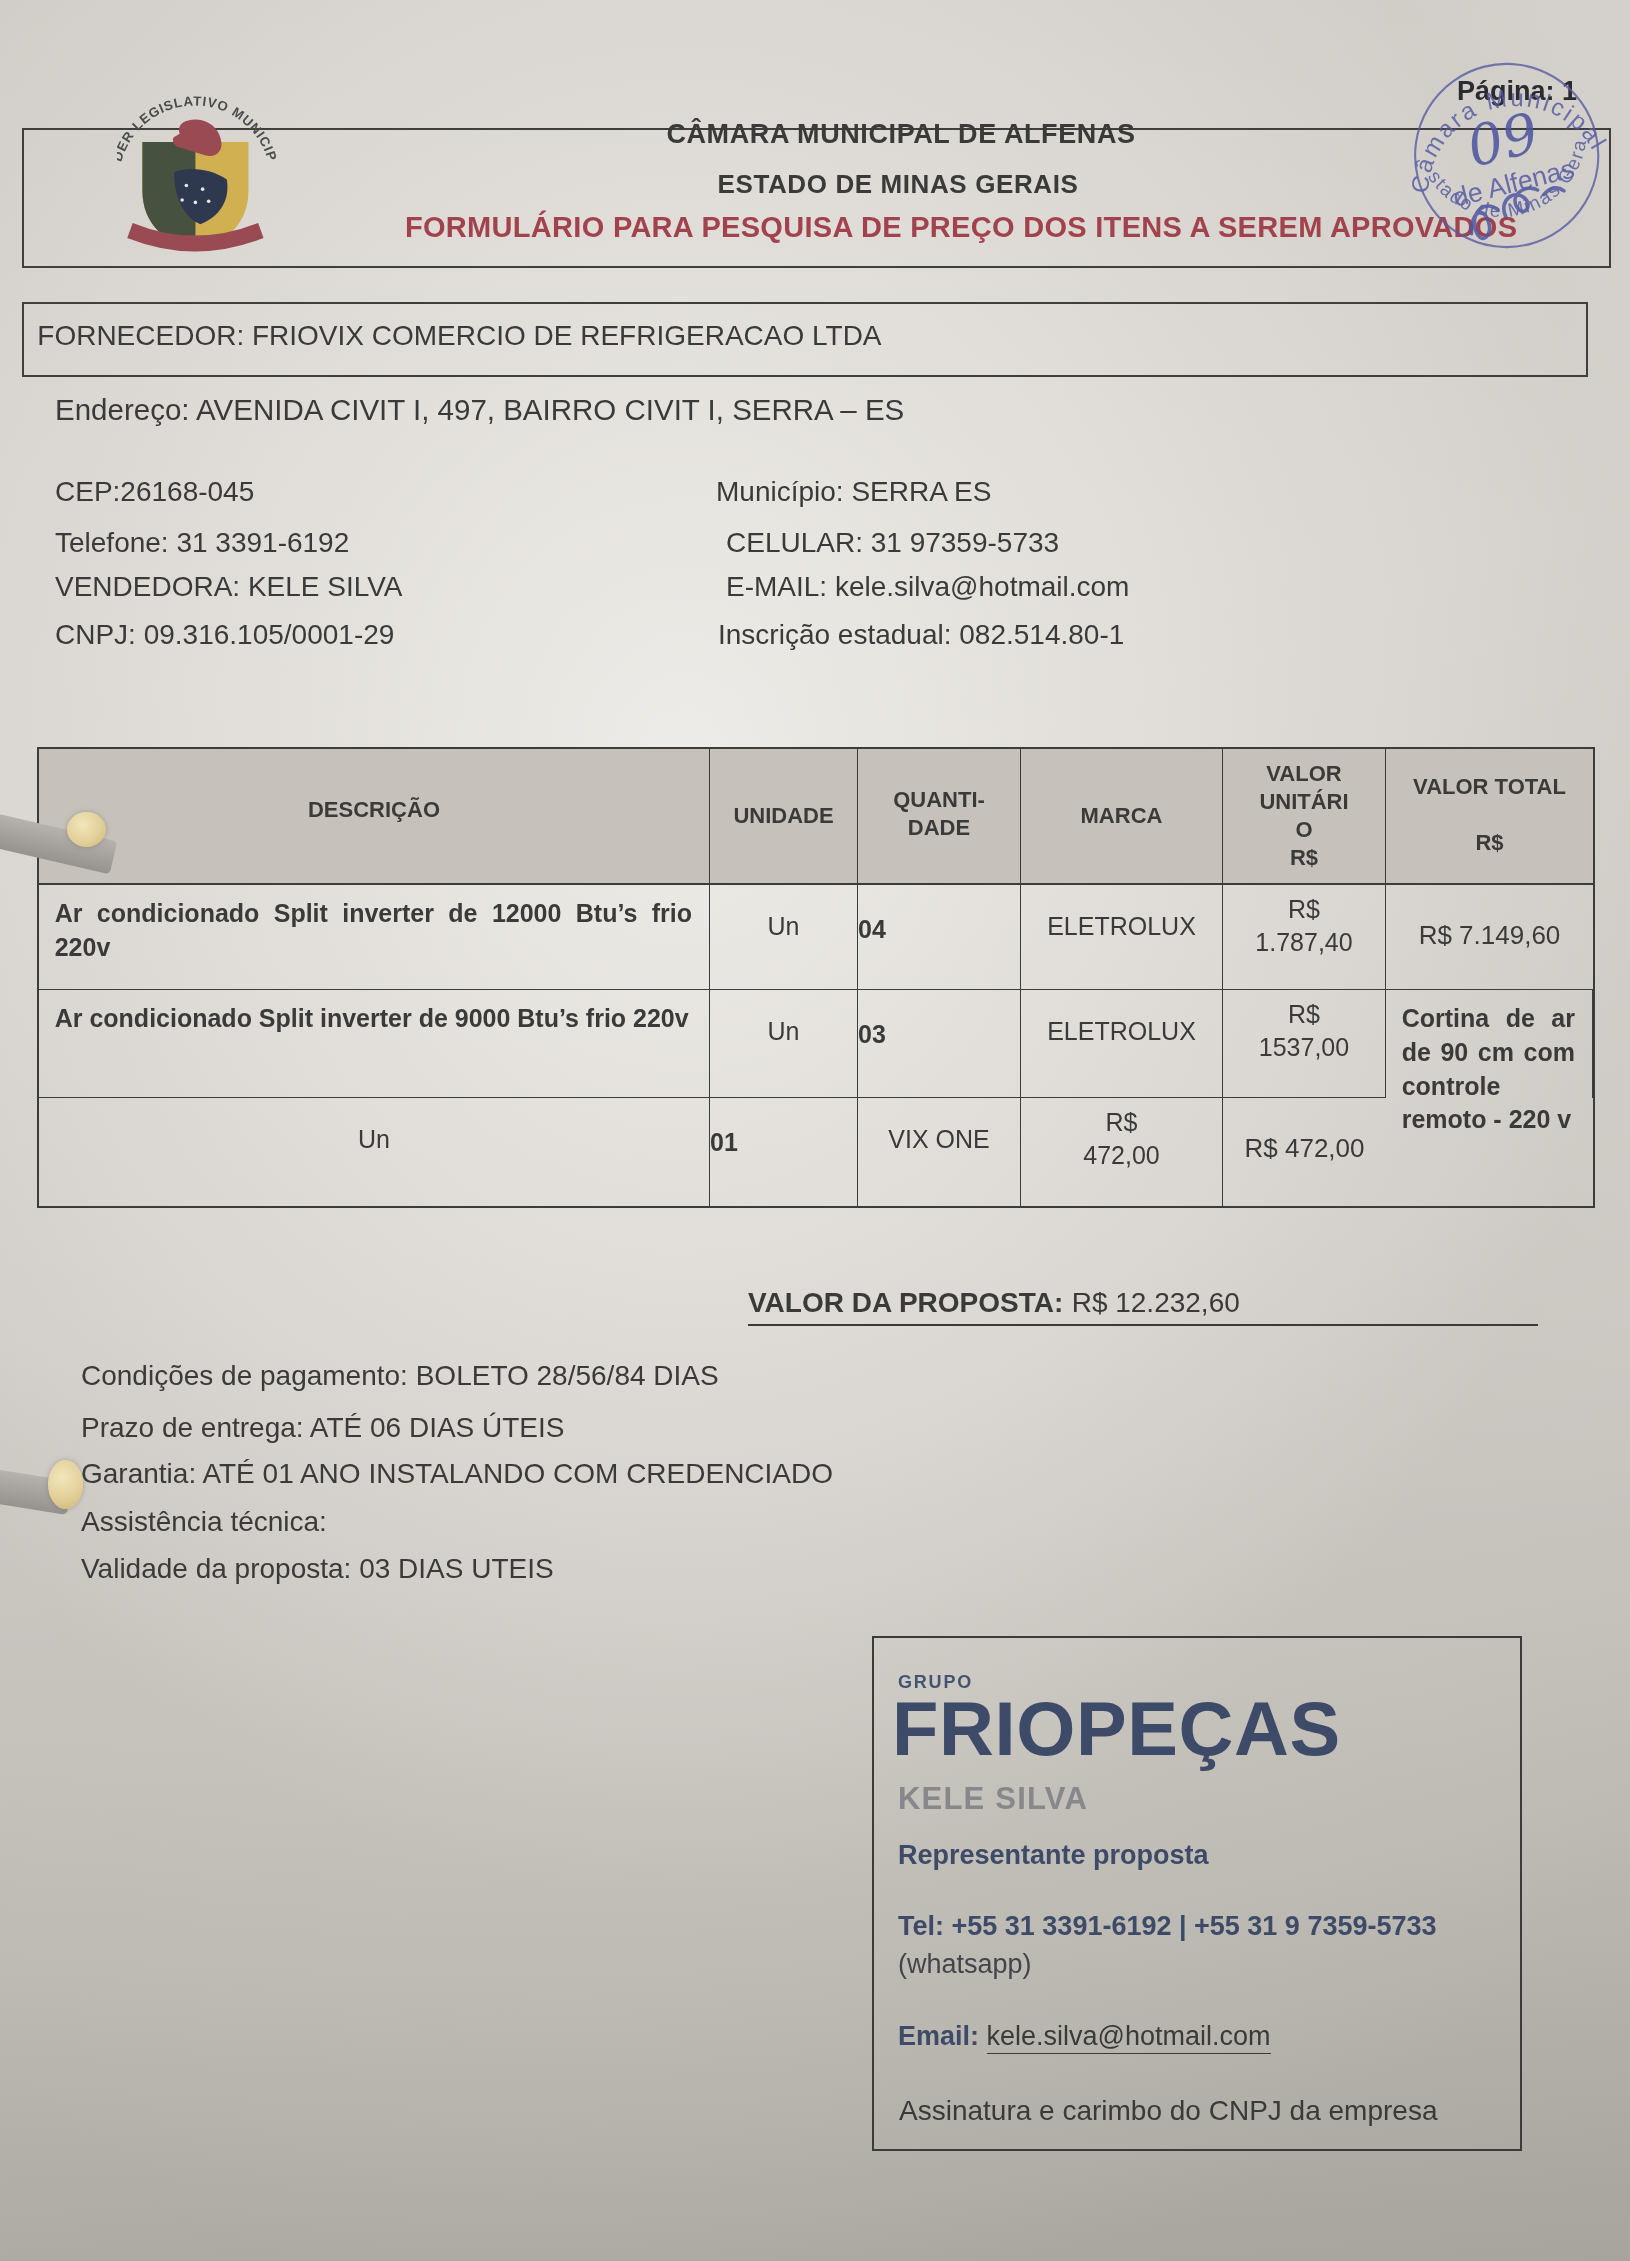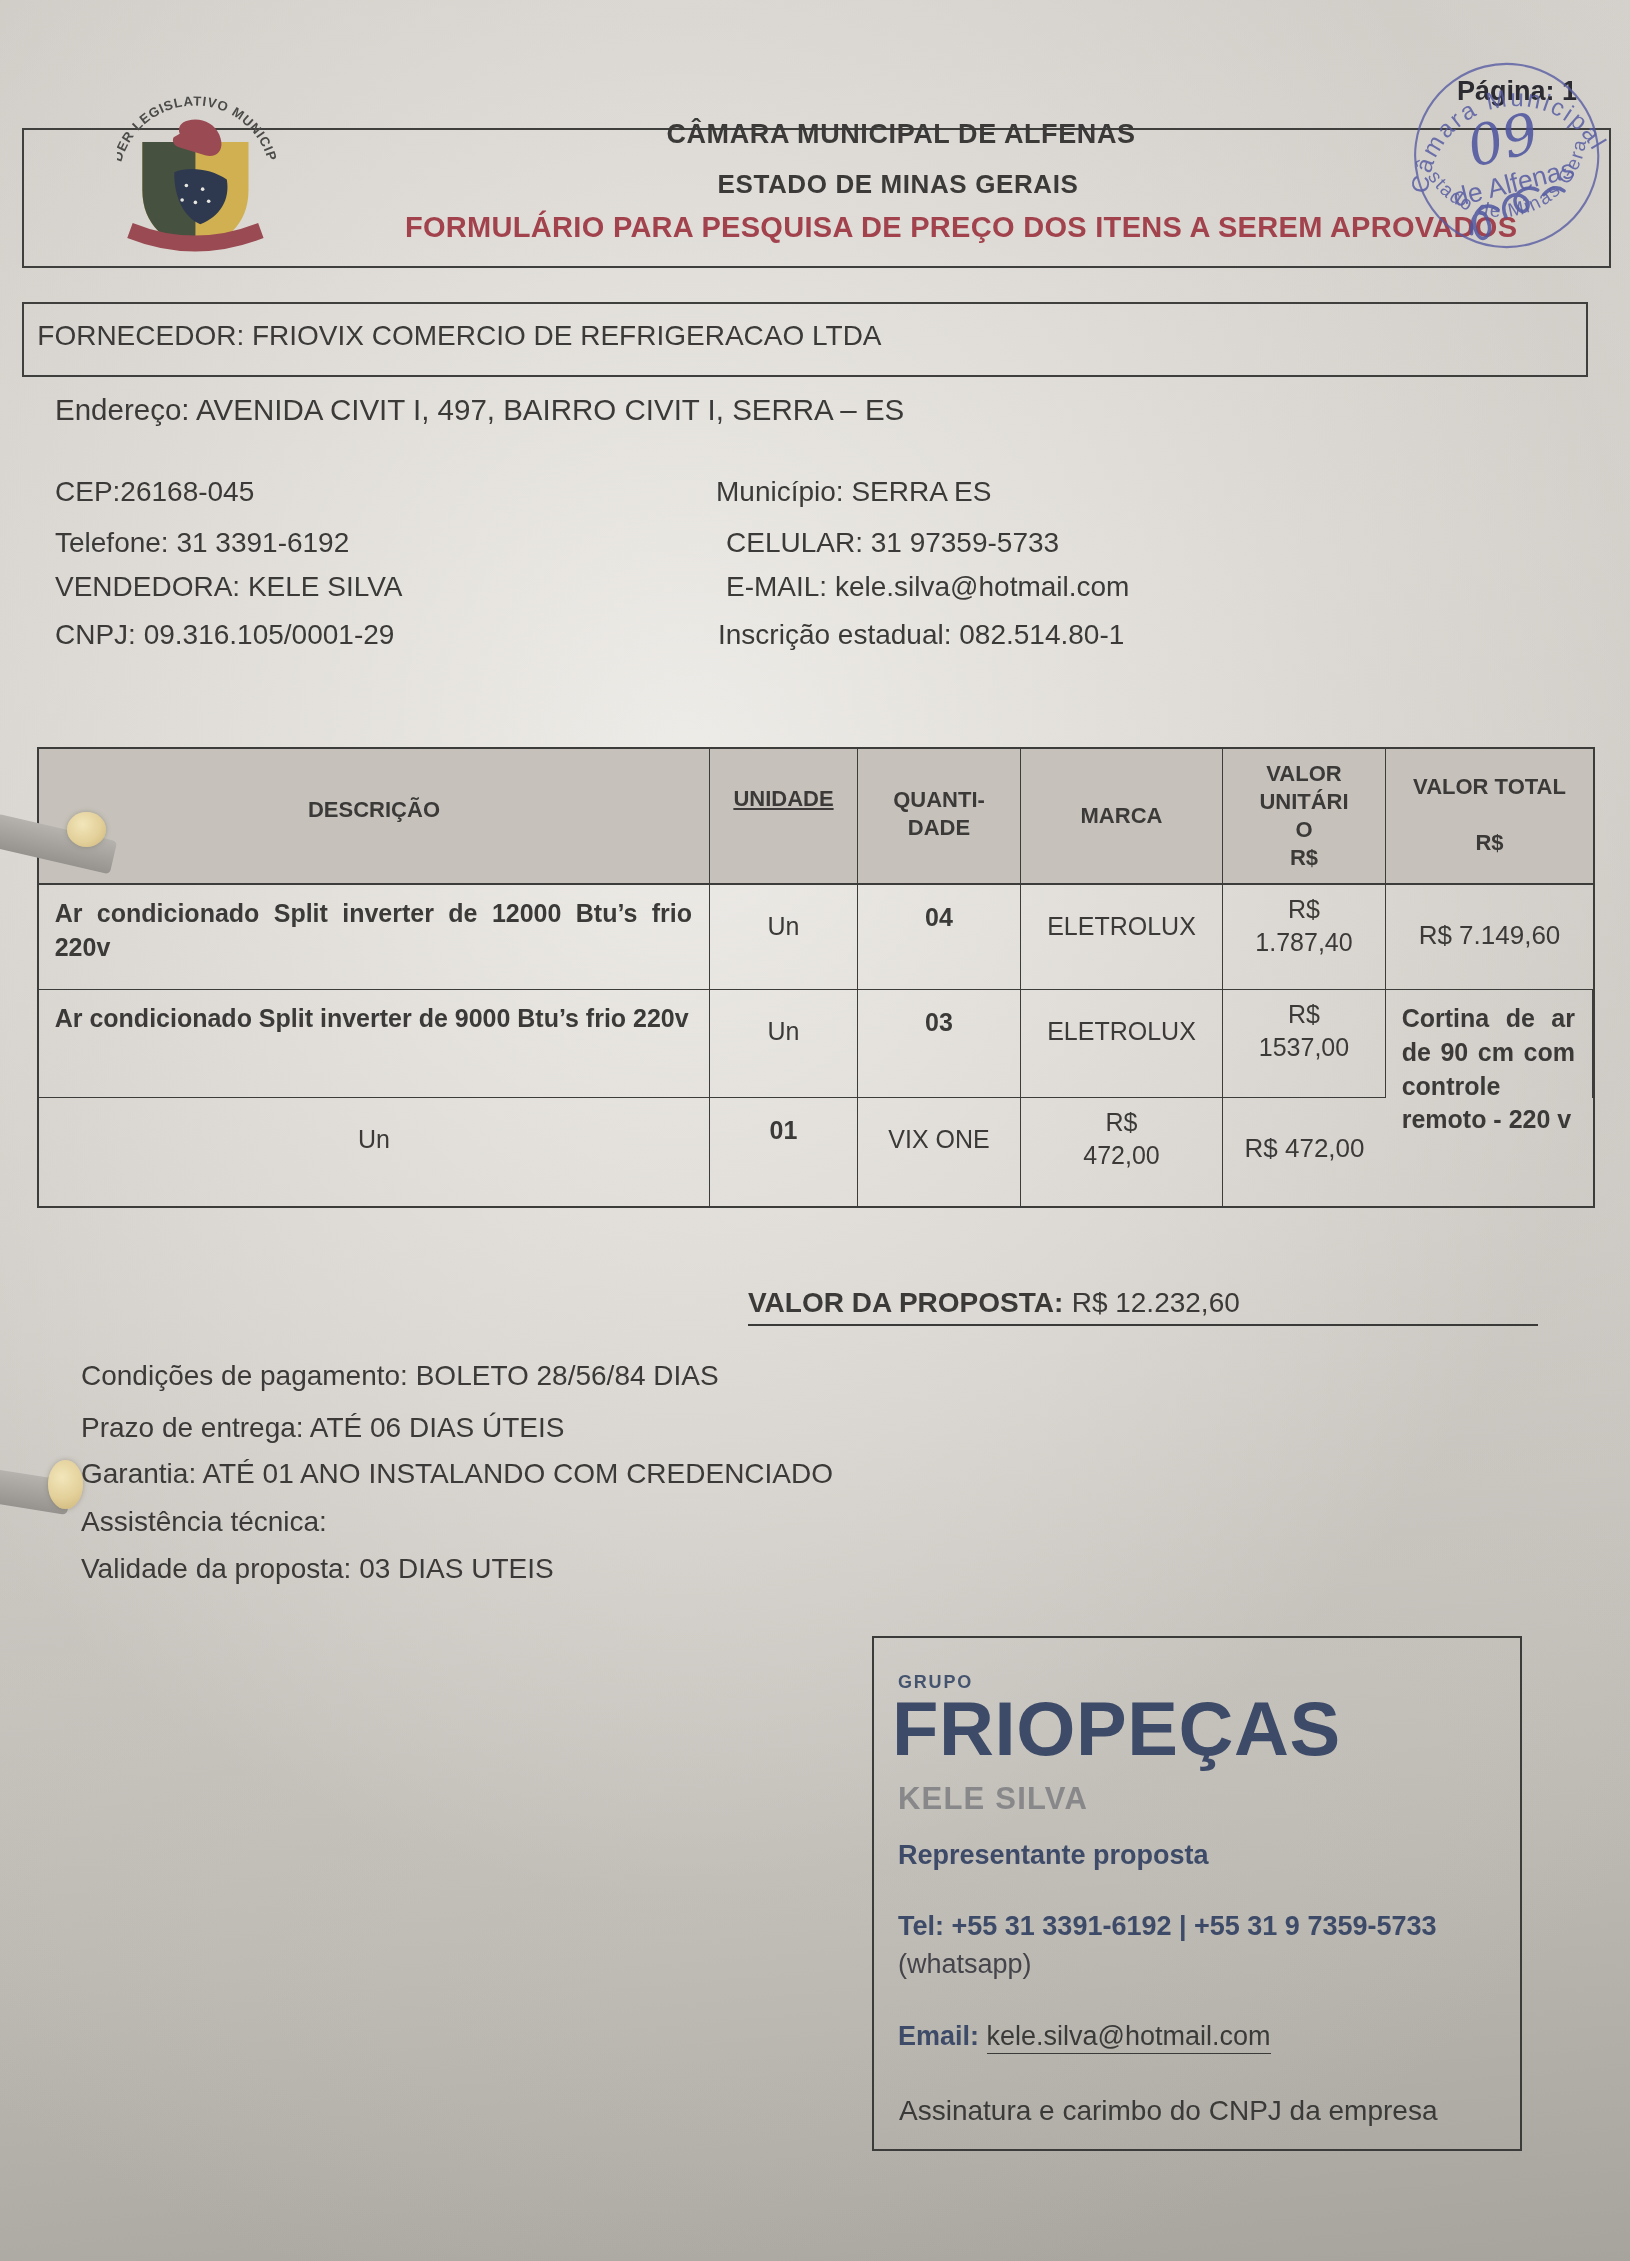--- a/index.html
+++ b/index.html
@@ -29,21 +29,21 @@
     grid-template-rows:136px 105px 108px 108px;
     border:2.4px solid #3c3c3a;
   }
   .cell{border-right:1.8px solid #3c3c3a;border-bottom:1.8px solid #3c3c3a;box-sizing:border-box;}
   .cell.last{border-right:none;}
   .cell.bottomrow{border-bottom:none;}
   .hcell{background:#c6c2bb;font-size:22px;font-weight:700;text-align:center;
          white-space:pre-line;line-height:1.28;padding-top:15.7px;border-bottom:2.4px solid #3c3c3a;}
   .desc{font-size:25px;font-weight:700;text-align:justify;padding:12px 17px 0 15.7px;line-height:1.35;}
   .cuni{font-size:25px;text-align:center;padding-top:26.5px;}
-  .cqty{font-size:25px;font-weight:700;text-align:center;padding-top:18px;}
+  .cqty{font-size:25px;font-weight:700;padding-top:30px;}
   .cmarca{font-size:25px;text-align:center;padding-top:26.5px;}
   .cvu{font-size:25px;text-align:center;white-space:pre-line;line-height:1.3;padding-top:8.4px;}
   .cvt{font-size:26px;text-align:center;padding-top:24px;margin-top:11px;}
   
   .total{font-size:28px;}
   .total b{font-weight:700;}
   .totline{position:absolute;left:748px;top:1324px;width:790px;height:2.4px;background:#3a3a38;}
   
   .cond{font-size:28px;}
   
@@ -131,21 +131,21 @@
   <div class="t bigline" style="left:55px;top:527px;">Telefone:  31 3391-6192</div>
   <div class="t bigline" style="left:55px;top:571px;">VENDEDORA: KELE SILVA</div>
   <div class="t bigline" style="left:55px;top:619px;">CNPJ: 09.316.105/0001-29</div>
   <div class="t bigline" style="left:716px;top:476px;">Município: SERRA ES</div>
   <div class="t bigline" style="left:726px;top:527px;">CELULAR: 31 97359-5733</div>
   <div class="t bigline" style="left:726px;top:571px;">E-MAIL: kele.silva@hotmail.com</div>
   <div class="t bigline" style="left:718px;top:619px;">Inscrição estadual: 082.514.80-1</div>
 
   <div class="grid">
     <div class="cell hcell" style="padding-top:47px;">DESCRIÇÃO</div>
-    <div class="cell hcell" style="padding-top:36px;text-decoration:underline;">UNIDADE</div>
+    <div class="cell hcell" style="padding-top:53px;">UNIDADE</div>
     <div class="cell hcell" style="padding-top:37px;">QUANTI-
 DADE</div>
     <div class="cell hcell" style="padding-top:53px;">MARCA</div>
     <div class="cell hcell" style="padding-top:11px;">VALOR
 UNITÁRI
 O
 R$</div>
     <div class="cell hcell last" style="padding-top:24px;">VALOR TOTAL
 
 R$</div>

